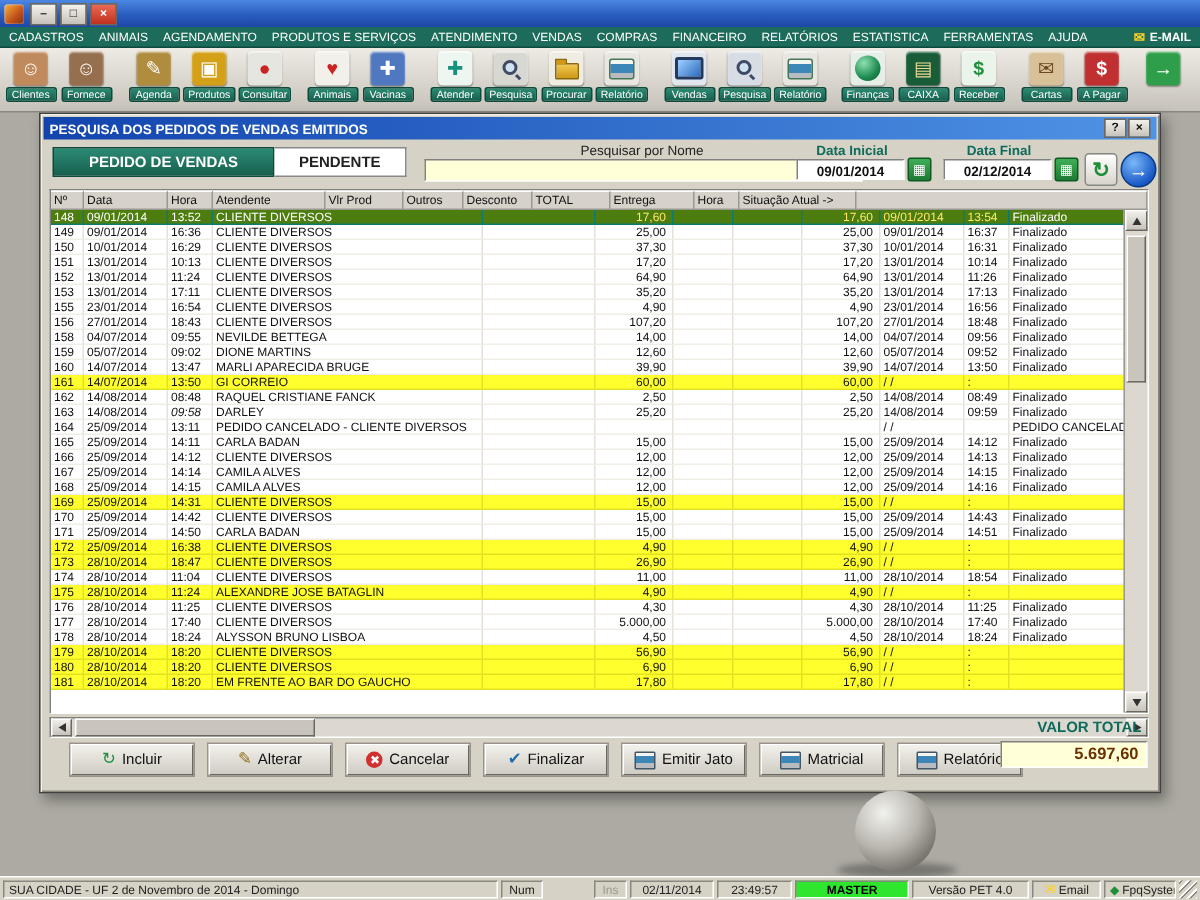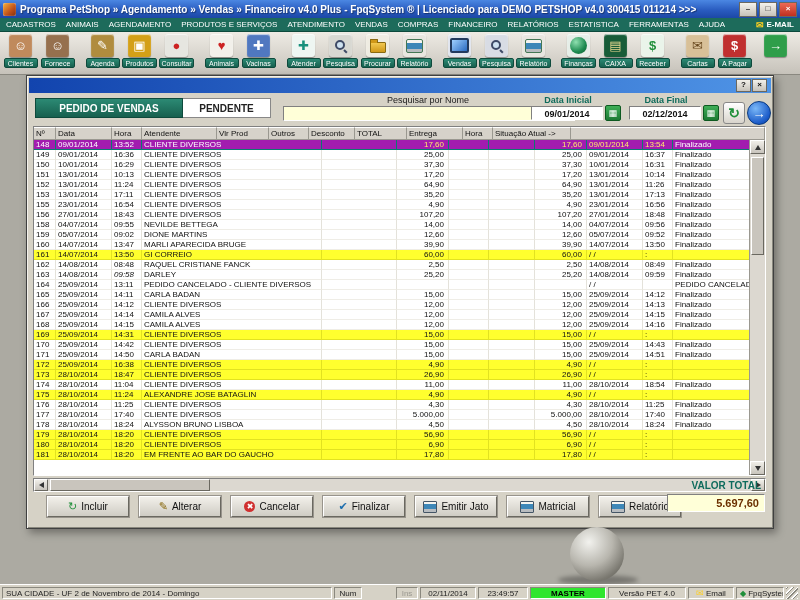--- a/index.html
+++ b/index.html
@@ -103,21 +103,21 @@
   .gh-cell{font-size:8px;line-height:12px;padding:0 2px;box-sizing:border-box;
     border-right:1px solid #9a9890;border-bottom:1px solid #9a9890;border-top:1px solid #fff;
     color:#111;overflow:hidden;white-space:nowrap;flex:none;}
   .grid-rows{position:absolute;left:0;top:13px;width:717px;bottom:0;overflow:hidden;}
   .g-row{display:flex;height:10px;}
   .g-cell{font-size:8px;line-height:9px;padding:0 2px;box-sizing:border-box;flex:none;
     border-right:1px solid #e4e2da;border-bottom:1px solid #efede6;overflow:hidden;white-space:nowrap;color:#111;}
   .g-cell.num{text-align:right;padding-right:4px;}
   .row-pending{background:#ffff2e;}
   .row-pending .g-cell{border-right-color:#e2e220;border-bottom-color:#e2e220;}
-  .row-selected{background:#a21caf;}
+  .row-selected{background:#4d7c0f;}
   .row-selected .g-cell{color:#fff;border-right-color:#0c7a70;border-bottom-color:#0c7a70;}
   .row-selected .g-cell.hl{color:#ffe96b;}
 
   .vscroll{position:absolute;right:0;top:13px;bottom:0;width:15px;background:#dcd8d0;border-left:1px solid #9a9890;}
   .vs-btn{position:absolute;left:0;width:15px;height:14px;background:linear-gradient(#f0eee8,#c8c4bc);
     border:1px solid;border-color:#fff #6a6860 #6a6860 #fff;box-sizing:border-box;
     display:flex;align-items:center;justify-content:center;}
   .vs-up{top:0;}.vs-down{bottom:0;}
   .vs-thumb{position:absolute;left:1px;right:1px;top:17px;height:96px;background:#c9c5bd;
     border:1px solid;border-color:#fff #6a6860 #6a6860 #fff;}
@@ -165,21 +165,20 @@
   .grip{width:12px;height:12px;flex:none;
     background:repeating-linear-gradient(135deg,#fff 0 1px,#8a887e 1px 2px,transparent 2px 4px);}
 </style>
 </head>
 <body>
 
 <div id="app">
 
   <div class="titlebar">
     <div class="app-icon"></div>
-    <div class="tb-title">Programa PetShop » Agendamento » Vendas » Financeiro v4.0 Plus - FpqSystem ® | Licenciado para  DEMO PETSHOP v4.0 300415 011214 &gt;&gt;&gt;</div>
     <div class="win-ctrls">
       <div class="wc">–</div>
       <div class="wc">□</div>
       <div class="wc close">×</div>
     </div>
   </div>
 
   <div class="menubar">
     <div id="menu-items">
         <span class="menu-item">CADASTROS</span>
@@ -292,20 +291,21 @@
         <span class="tb-ico" style="background: rgb(192, 48, 48); color: rgb(255, 255, 255); font-weight: bold;">$</span>
         <div class="tb-chip">A Pagar</div>
       </div>
       <div class="tb-btn push">
         <span class="tb-ico" style="background: rgb(47, 158, 74); color: rgb(255, 255, 255); font-weight: bold;">→</span>
       </div>
     </div>
 
   <div class="window">
     <div class="win-title">
+      <span>PESQUISA DOS PEDIDOS DE VENDAS EMITIDOS</span>
       <div class="wt-btns">
         <div class="wtb">?</div>
         <div class="wtb">×</div>
       </div>
     </div>
 
     <div class="fld-type">PEDIDO DE VENDAS</div>
     <div class="fld-status">PENDENTE</div>
 
     <div class="search-label">Pesquisar por Nome</div>

